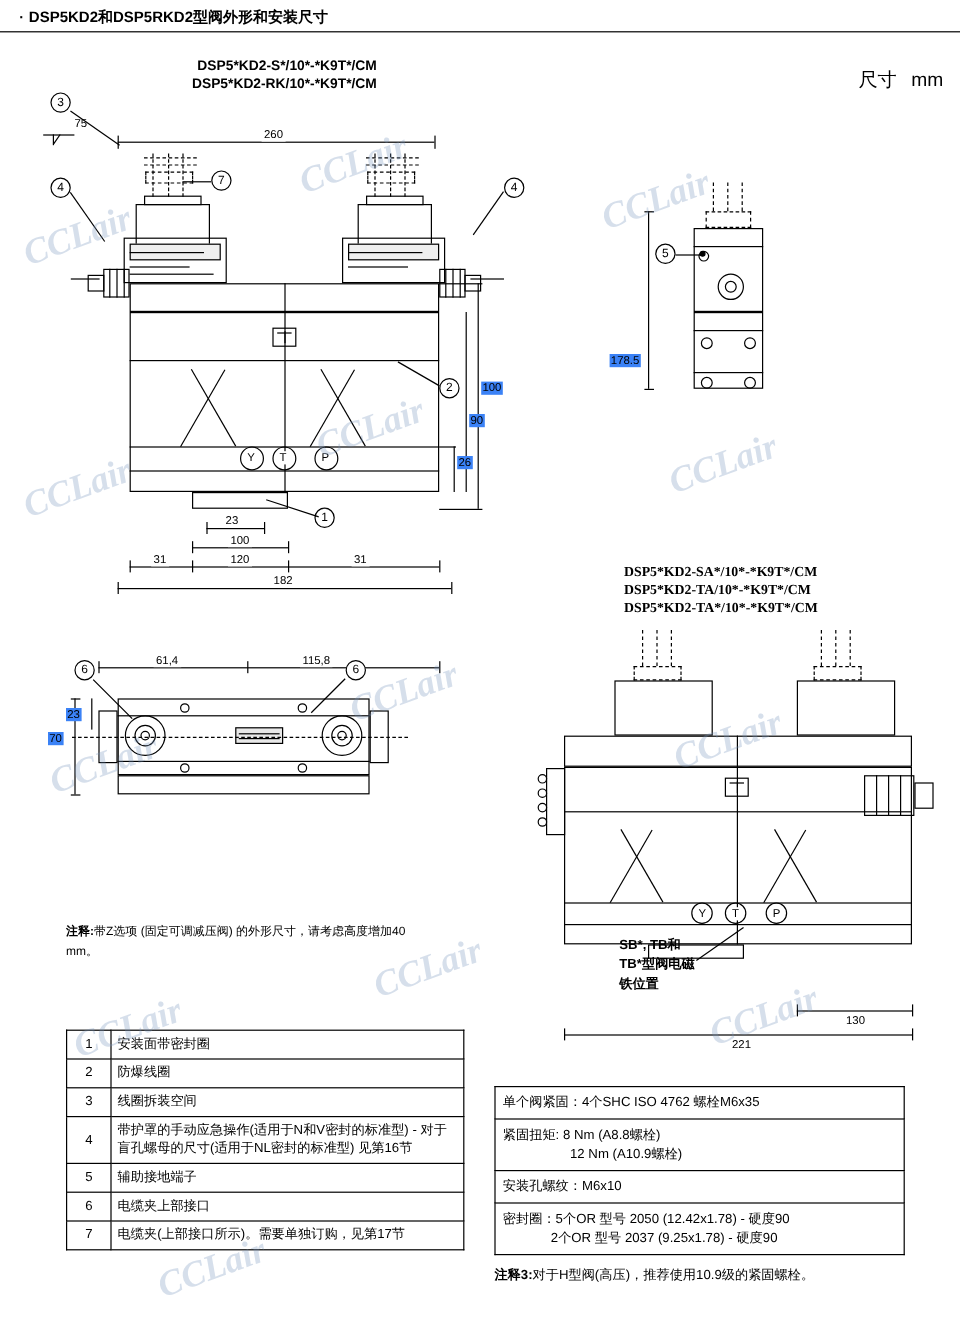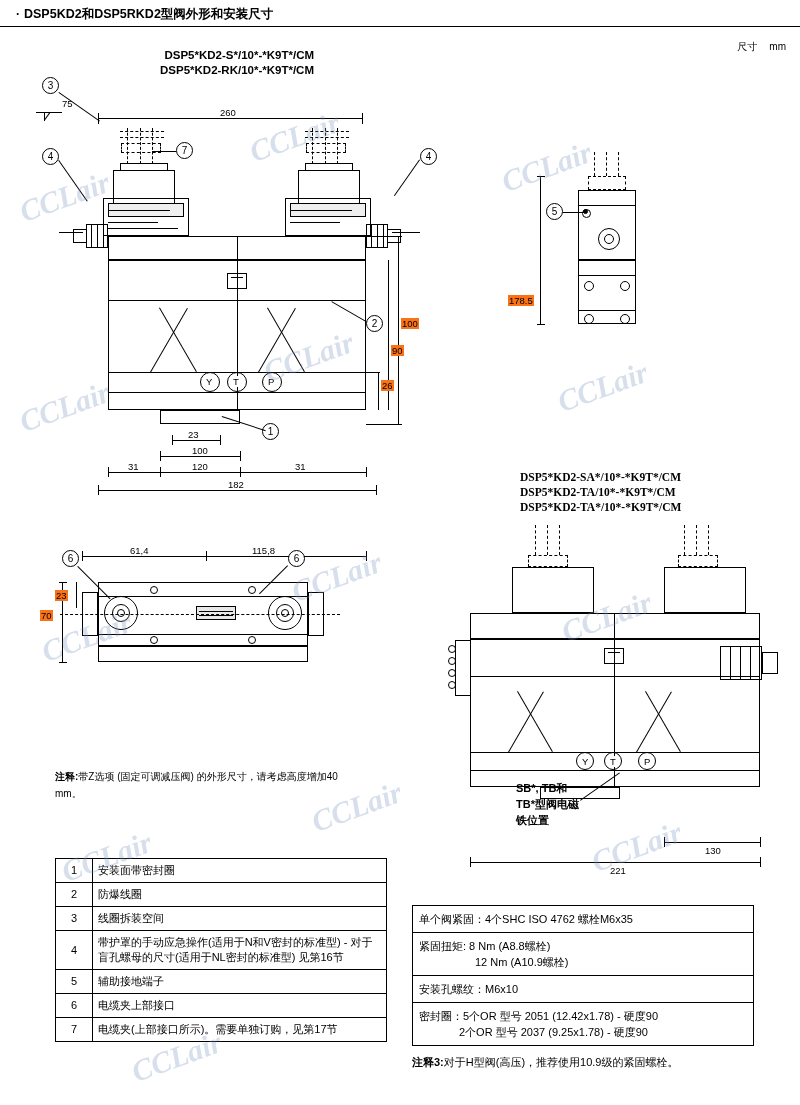--- a/index.html
+++ b/index.html
@@ -15,41 +15,41 @@
   .page{position:relative;width:800px;height:1105px;}
 
   
   .title-bar{
     position:absolute;left:0;top:0;width:800px;height:26px;
     border-bottom:1.5px solid #000;
   }
   .title-bar .bullet{position:absolute;left:16px;top:7px;font-size:12px;font-weight:bold;}
   .title-bar .t{position:absolute;left:24px;top:6px;font-size:12.5px;font-weight:bold;letter-spacing:0px;}
 
-  .unit-label{position:absolute;right:14px;top:40px;font-size:10px;}
+  .unit-label{position:absolute;right:14px;top:57px;font-size:16px;}
   .unit-label .mm{margin-left:12px;}
 
   .model-top{position:absolute;left:160px;top:48px;font-size:11.5px;font-weight:bold;line-height:15px;text-align:right;}
   .model-mid{position:absolute;left:520px;top:470px;font-size:11.5px;font-weight:bold;line-height:15px;font-family:Liberation Serif, serif;}
 
   
   .ln{position:absolute;background:#000;}
   .h{height:1px;}
   .v{width:1px;}
   .dash-h{position:absolute;height:0;border-top:1px dashed #000;}
   .dash-v{position:absolute;width:0;border-left:1px dashed #000;}
   .box{position:absolute;border:1px solid #000;box-sizing:border-box;}
   .box2{position:absolute;border:1.4px solid #000;box-sizing:border-box;}
   .circ{position:absolute;border:1px solid #000;border-radius:50%;box-sizing:border-box;}
   .cnum{
     position:absolute;width:17px;height:17px;border:1px solid #000;border-radius:50%;
     font-size:10px;text-align:center;line-height:16px;background:#fff;box-sizing:border-box;
   }
   .dim{position:absolute;font-size:9.5px;background:#fff;padding:0 2px;}
-  .dimv{position:absolute;font-size:9.5px;background:#f97316;padding:0 1px;}
+  .dimv{position:absolute;font-size:9.5px;background:#3b82f6;padding:0 1px;}
 
   
   .notes{position:absolute;left:55px;top:768px;width:300px;font-size:10px;line-height:17px;}
   .notes b{font-weight:bold;}
 
   
   .legend{position:absolute;left:55px;top:858px;width:332px;border:1px solid #000;border-collapse:collapse;}
   .legend td{border:1px solid #000;font-size:11px;padding:4px 5px;vertical-align:top;line-height:15px;}
   .legend td.n{width:26px;text-align:center;vertical-align:middle;}
 
@@ -412,21 +412,21 @@
       <td>
         <div>紧固扭矩:  8 Nm (A8.8螺栓)</div>
         <div style="padding-left:56px;">12 Nm (A10.9螺栓)</div>
       </td>
     </tr>
     <tr>
       <td>安装孔螺纹：M6x10</td>
     </tr>
     <tr>
       <td>
-        <div>密封圈：5个OR 型号 2051 (12.42x1.78) - 硬度90</div>
+        <div>密封圈：5个OR 型号 2050 (12.42x1.78) - 硬度90</div>
         <div style="padding-left:40px;">2个OR 型号 2037 (9.25x1.78) - 硬度90</div>
       </td>
     </tr>
   </tbody>
     </table>
 
   <div class="note3">
     <b>注释3:</b><span>对于H型阀(高压)，推荐使用10.9级的紧固螺栓。</span>
   </div>
 

